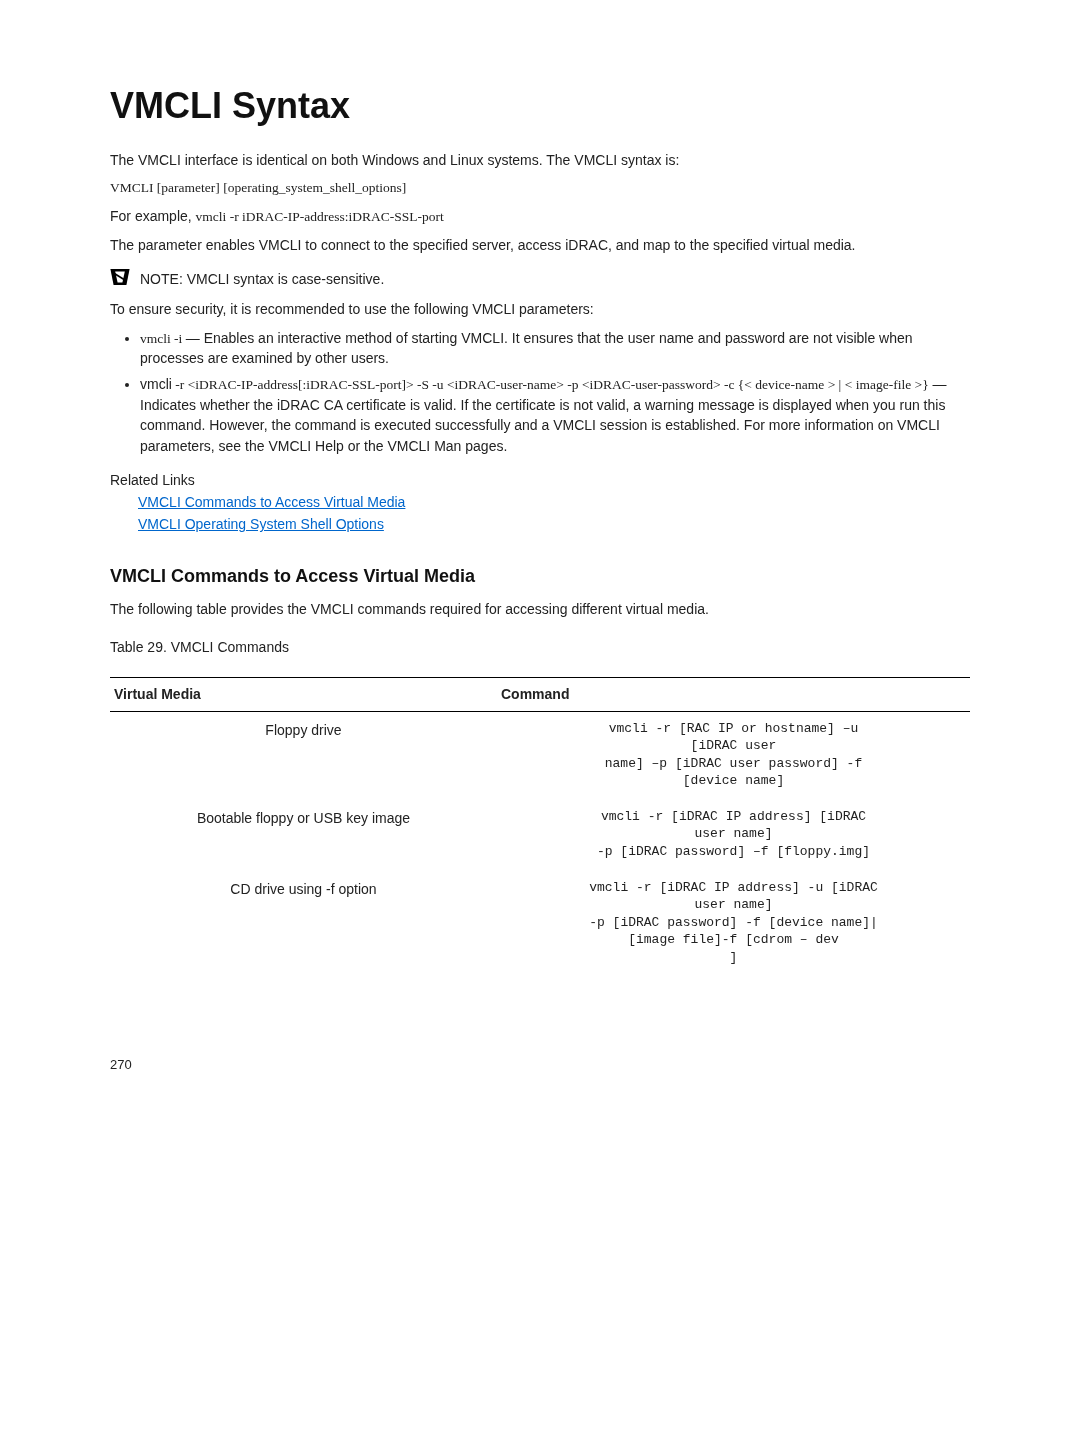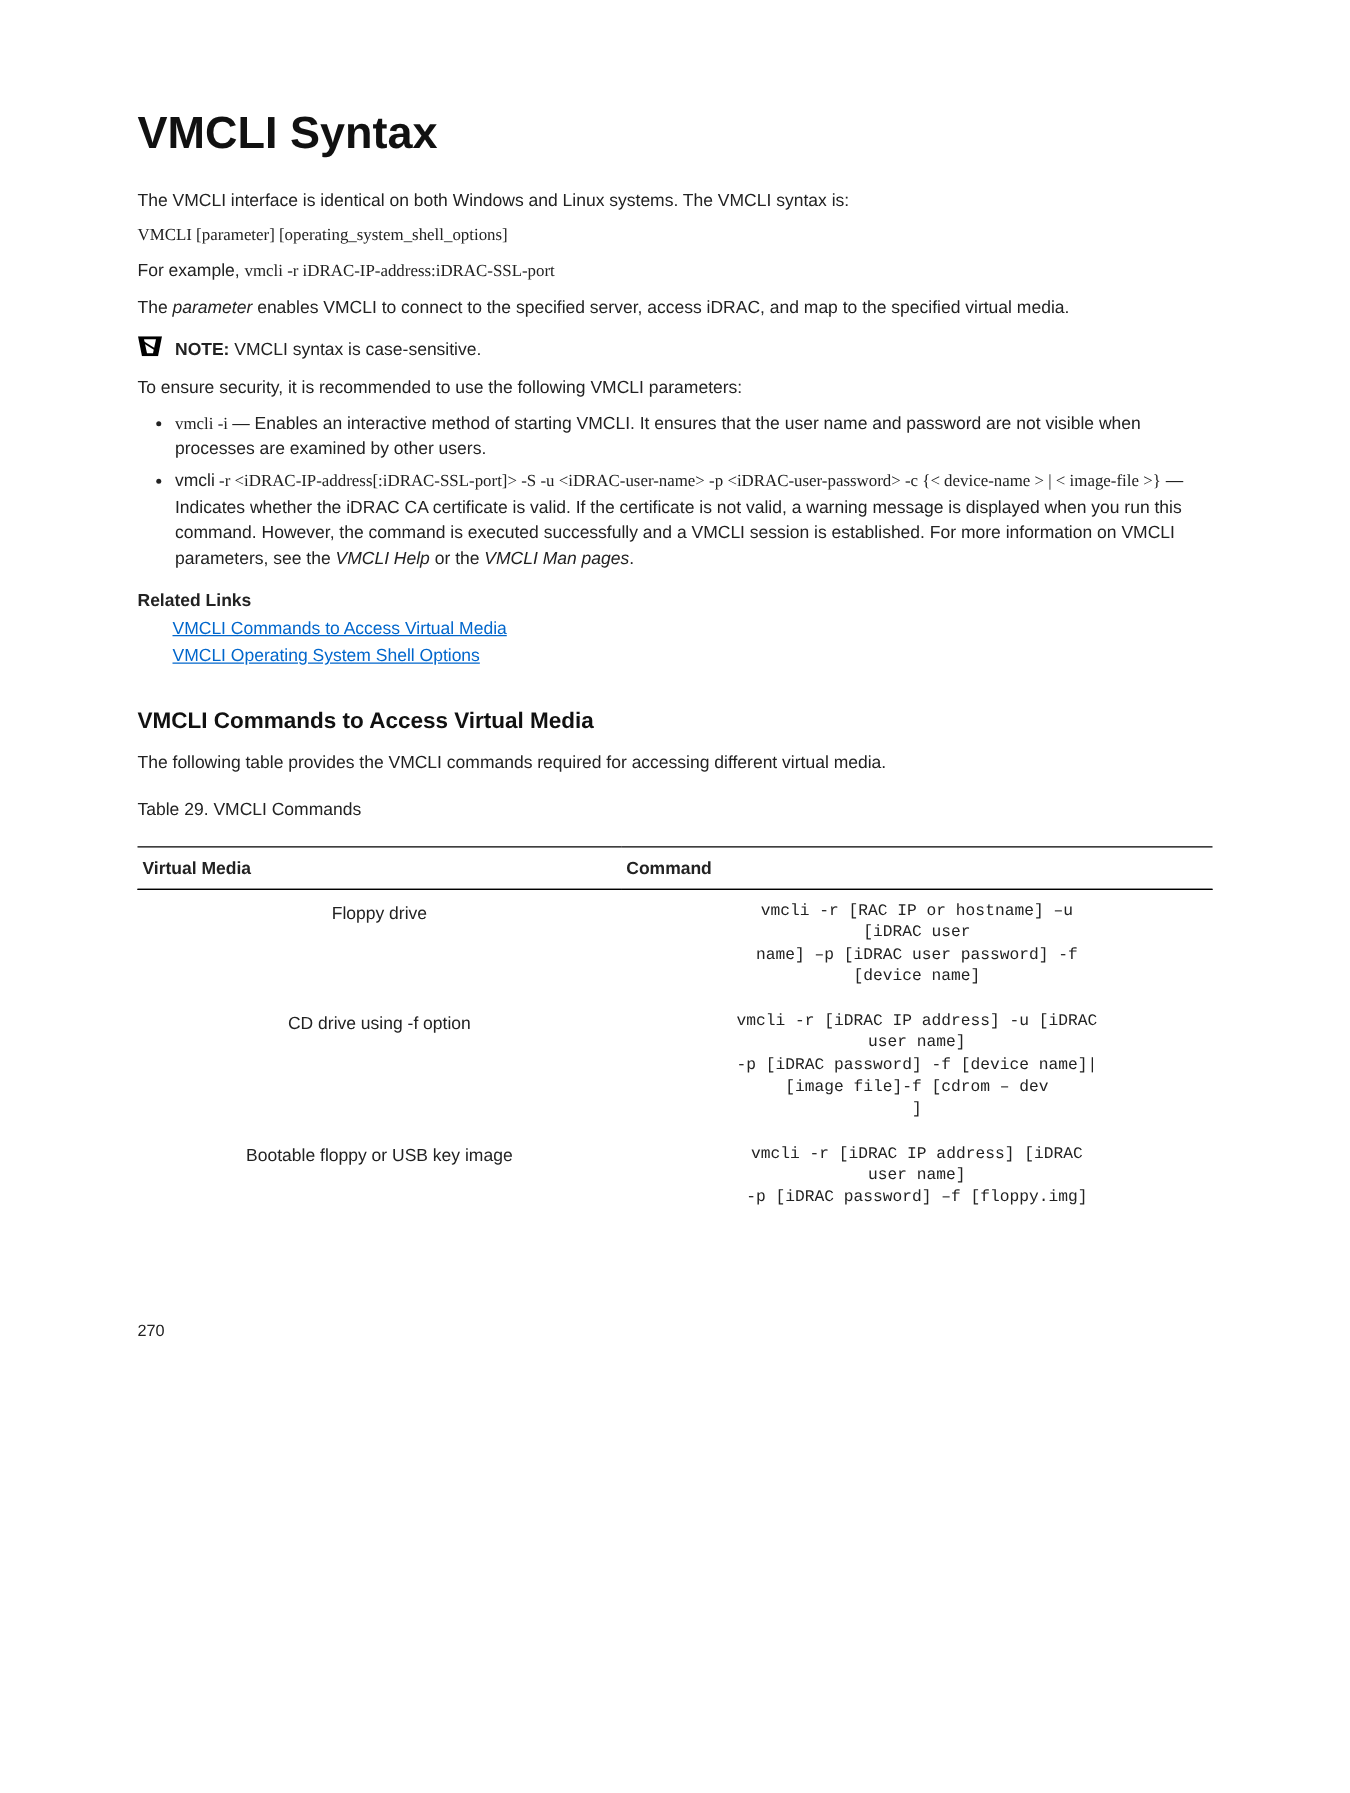--- a/index.html
+++ b/index.html
@@ -20,34 +20,34 @@
     font-size: 18px;
     font-weight: 700;
     margin: 28px 0 10px 0;
     color: #111;
   }
   p { margin: 8px 0; }
   .mono {
     font-family: Liberation Serif, serif;
     font-size: 13.5px;
   }
-  .italic { font-style: italic; }
+  .italic { }
   .note-row {
     display: flex;
     align-items: flex-start;
     margin: 14px 0 10px 0;
     gap: 10px;
   }
   .note-icon {
     flex: 0 0 auto;
     width: 20px;
     height: 16px;
   }
   .note-text { flex: 1; }
-  .bold { font-weight: 700; }
+  .bold { font-weight: 400; }
   ul.bullets {
     margin: 8px 0 14px 0;
     padding-left: 30px;
   }
   ul.bullets li {
     margin: 6px 0;
   }
   .related-links {
     margin-top: 10px;
   }
@@ -152,29 +152,29 @@
   </thead>
   <tbody>
     <tr>
       <td>Floppy drive</td>
       <td class="cmd">vmcli -r [RAC IP or hostname] –u
 [iDRAC user
 name] –p [iDRAC user password] -f
 [device name]</td>
     </tr>
     <tr>
+      <td>Bootable floppy or USB key image</td>
+      <td class="cmd">vmcli -r [iDRAC IP address] [iDRAC
+user name]
+-p [iDRAC password] –f [floppy.img]</td>
+    </tr>
+    <tr>
       <td>CD drive using -f option</td>
       <td class="cmd">vmcli -r [iDRAC IP address] -u [iDRAC
 user name]
 -p [iDRAC password] -f [device name]|
 [image file]-f [cdrom – dev
 ]</td>
     </tr>
-    <tr>
-      <td>Bootable floppy or USB key image</td>
-      <td class="cmd">vmcli -r [iDRAC IP address] [iDRAC
-user name]
--p [iDRAC password] –f [floppy.img]</td>
-    </tr>
   </tbody>
 </table>
 
 <div class="page-num">270</div>
 
 </body></html>

